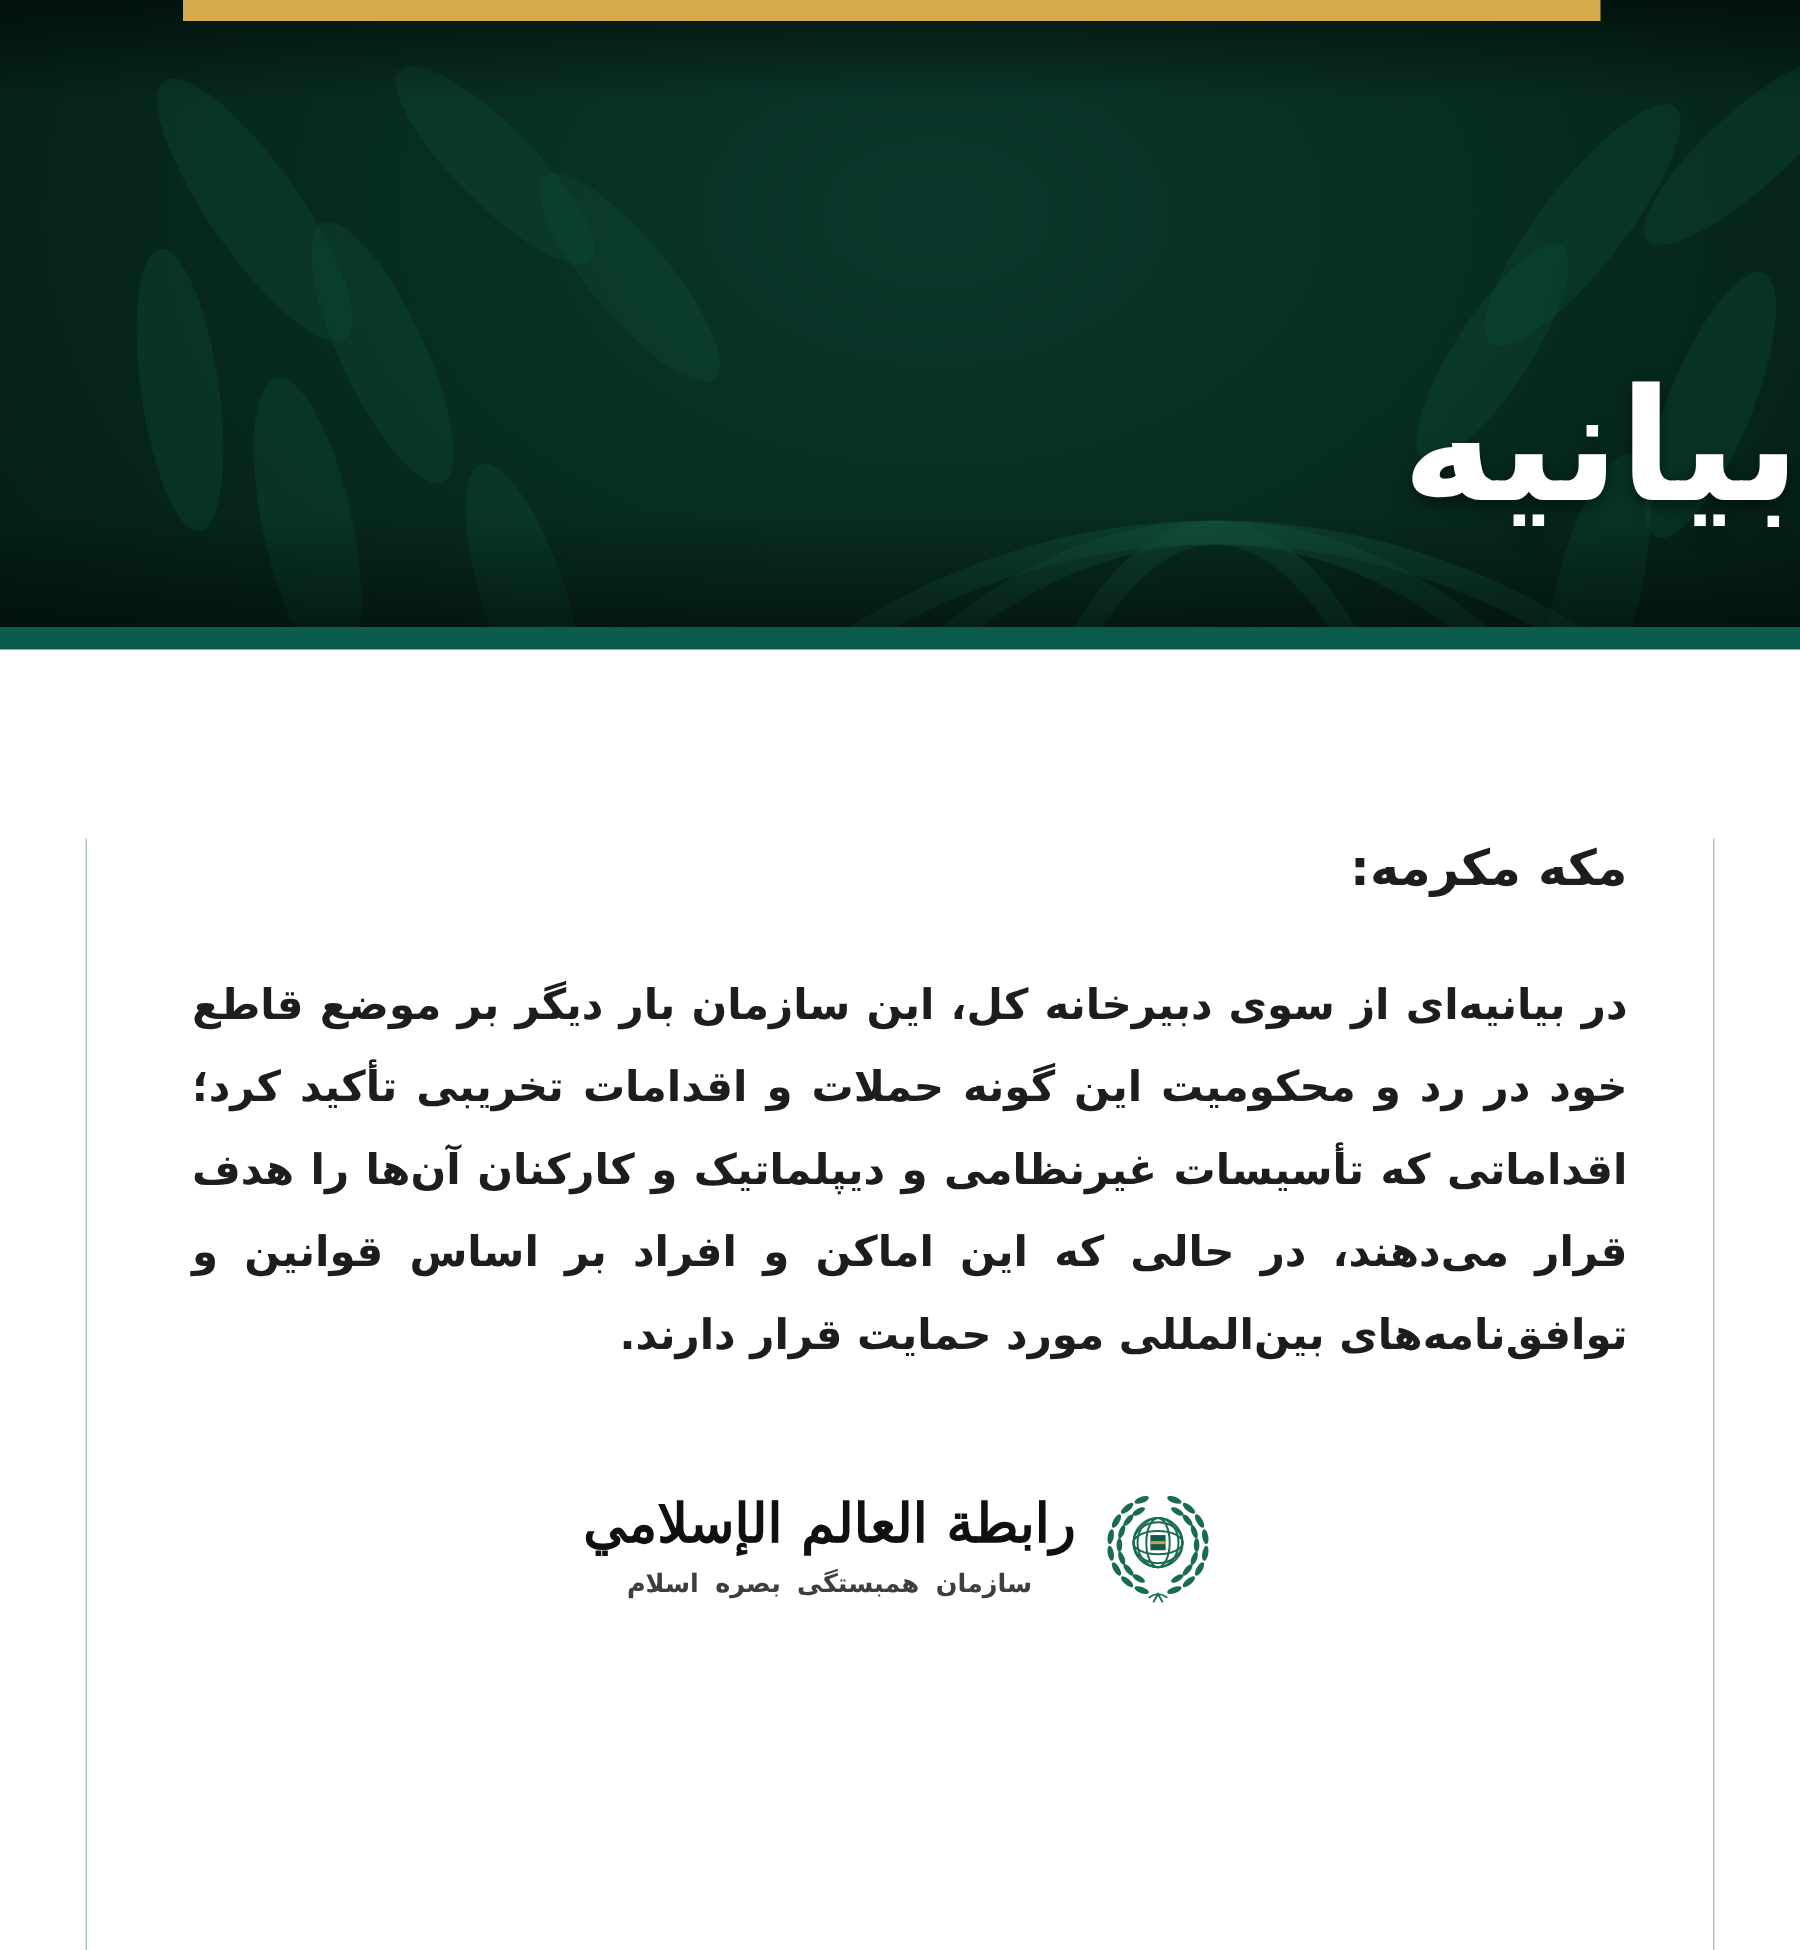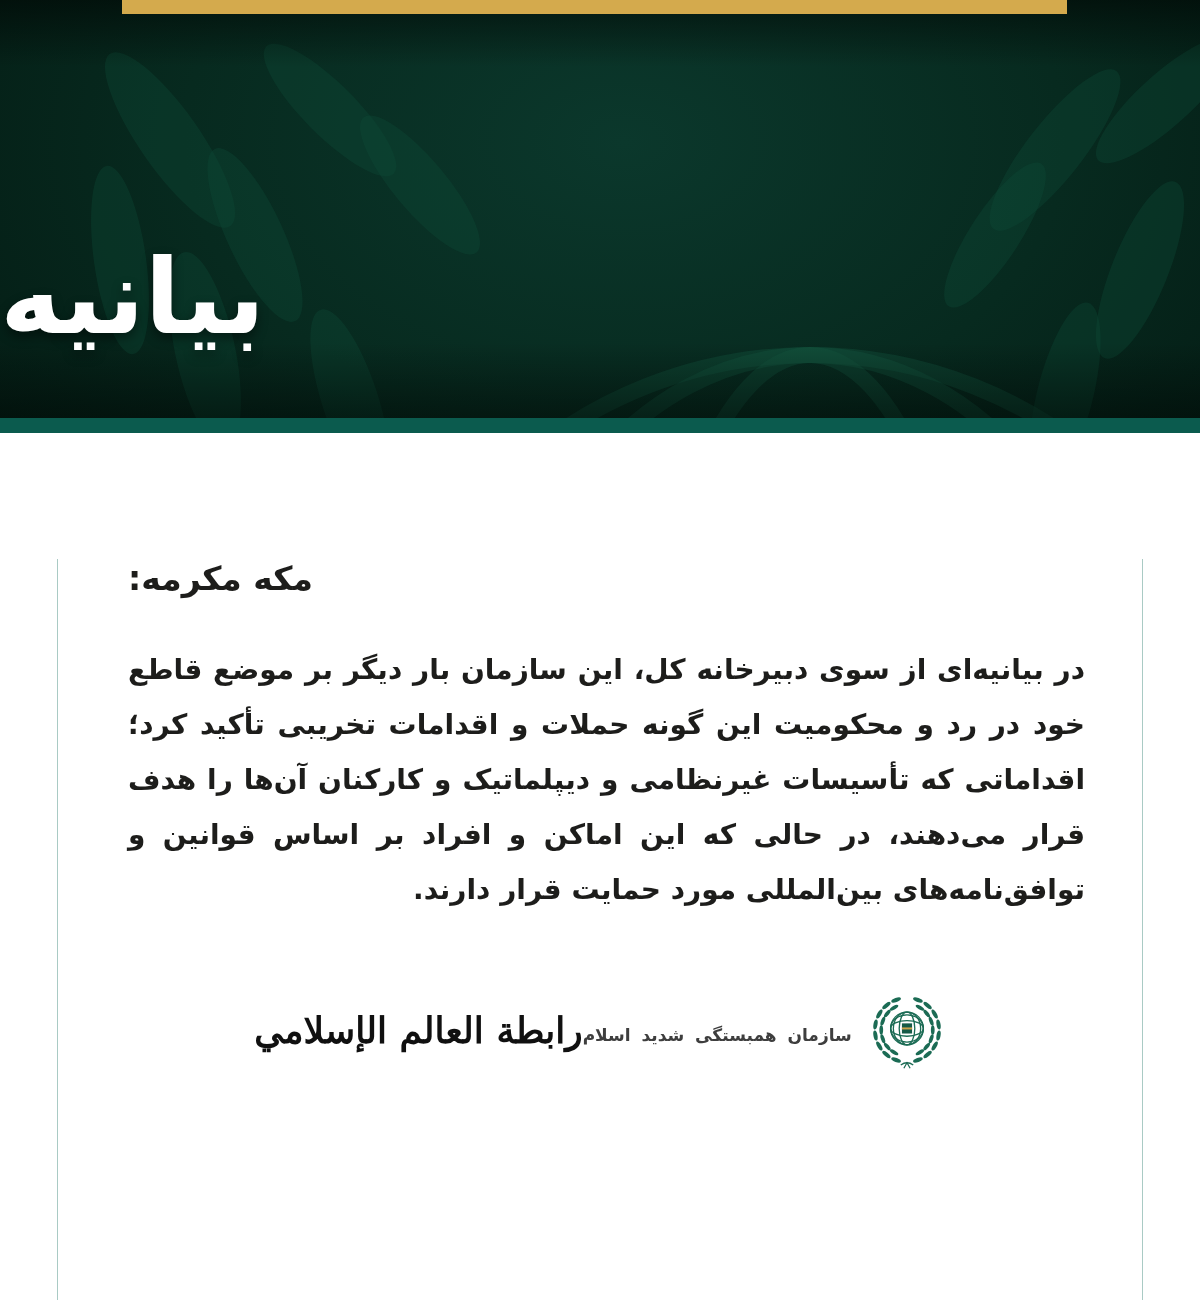--- a/index.html
+++ b/index.html
@@ -18,45 +18,45 @@
     background:linear-gradient(180deg, rgba(0,7,4,0.62) 0%, rgba(0,7,4,0) 16%, rgba(0,7,4,0) 82%, rgba(0,7,4,0.5) 100%);
     z-index:2;
   }
   .watermark{position:absolute;inset:0;z-index:1;}
   .gold-bar{
     position:absolute;top:0;left:122px;width:945px;height:14px;
     background:#d4aa4d;z-index:4;
   }
   .title{
     position:absolute;left:0;right:0;top:236px;margin:0;z-index:3;
-    text-align:left;color:#ffffff;font-size:104px;font-weight:bold;
+    text-align:right;color:#ffffff;font-size:104px;font-weight:bold;
     text-shadow:0 5px 12px rgba(0,0,0,0.45);
     direction:rtl;
   }
   .teal-strip{height:15px;background:#0b5b4e;}
   
   .content{position:relative;height:867px;background:#ffffff;}
   .rule{position:absolute;top:0;bottom:0;width:1px;background:#a9cac4;}
   .rule-left{left:57px;}
   .rule-right{right:57px;}
   .salutation{
     margin:126px 115px 0 128px;
-    direction:rtl;text-align:left;
+    direction:rtl;text-align:right;
     font-size:33px;font-weight:bold;color:#1d1d1b;
   }
   .para{
     margin:26px 115px 0 128px;
     direction:rtl;text-align:justify;
     font-size:28px;font-weight:bold;color:#1d1d1b;line-height:55px;
   }
   .para-2{margin-top:44px;}
   
   .logo-block{margin-top:72px;display:flex;justify-content:center;}
   .logo-row{display:flex;align-items:center;gap:16px;direction:ltr;}
-  .logo-text-col{display:flex;flex-direction:row;align-items:center;}
+  .logo-text-col{display:flex;flex-direction:column;align-items:center;}
   .calligraphy{
     direction:rtl;font-size:36px;font-weight:bold;color:#101010;
     font-family:"DejaVu Serif", serif;letter-spacing:1px;
   }
   .caption{
     margin-top:9px;direction:rtl;font-size:17px;font-weight:bold;
     color:#3e3e3e;word-spacing:5px;
   }
   .emblem{display:block;}
 </style>
@@ -98,21 +98,21 @@
     <div class="rule rule-right"></div>
 
     <h2 class="salutation">مکه مکرمه:</h2>
 
     <p class="para para-2">در بیانیه‌ای از سوی دبیرخانه کل، این سازمان بار دیگر بر موضع قاطع خود در رد و محکومیت این گونه حملات و اقدامات تخریبی تأکید کرد؛ اقداماتی که تأسیسات غیرنظامی و دیپلماتیک و کارکنان آن‌ها را هدف قرار می‌دهند، در حالی که این اماکن و افراد بر اساس قوانین و توافق‌نامه‌های بین‌المللی مورد حمایت قرار دارند.</p>
 
     <footer class="logo-block">
       <div class="logo-row">
         <div class="logo-text-col">
           <div class="calligraphy">رابطة العالم الإسلامي</div>
-          <div class="caption">سازمان همبستگی شدید اسلام</div>
+          <div class="caption">سازمان همبستگی بصره اسلام</div>
         </div>
         <svg class="emblem" width="78" height="82" viewBox="0 0 100 104" aria-hidden="true">
           <g fill="none" stroke="#1b6b54" stroke-width="1.7">
             <circle cx="50" cy="50" r="21"></circle>
             <ellipse cx="50" cy="50" rx="10" ry="21"></ellipse>
             <ellipse cx="50" cy="50" rx="17.5" ry="21"></ellipse>
             <ellipse cx="50" cy="50" rx="21" ry="10"></ellipse>
             <ellipse cx="50" cy="50" rx="21" ry="17.5"></ellipse>
           </g>
           <rect x="43.5" y="43.5" width="13" height="13" fill="#155a47"></rect>

